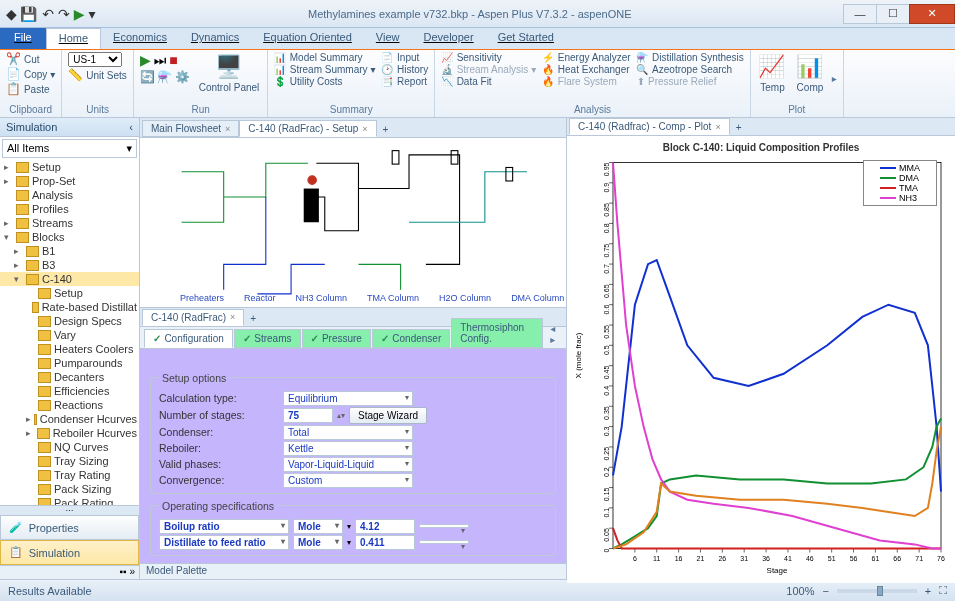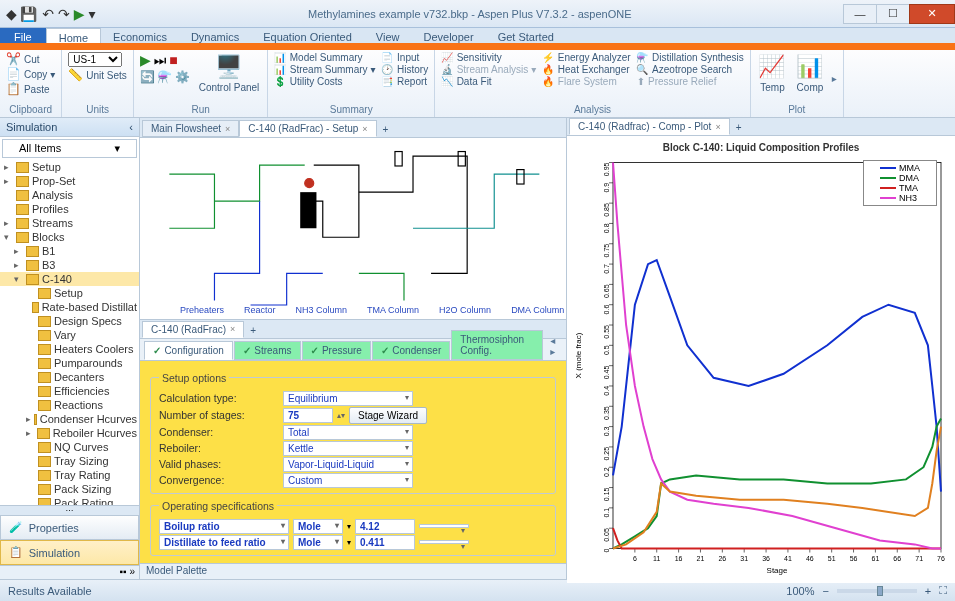--- a/index.html
+++ b/index.html
@@ -8,42 +8,42 @@
 
 .titlebar { height: 28px; background: linear-gradient(#eef3f9,#dbe7f4); display:flex; align-items:center; font-size:11px; color:#333; border-bottom:1px solid #a8c0db; }
 .tb-left { display:flex; align-items:center; gap:4px; padding-left:6px; }
 .tb-left span { font-size:14px; }
 .tb-center { flex:1; text-align:center; color:#4a6b8a; }
 .tb-ctrls { display:flex; }
 .tb-btn { width:34px; height:20px; display:flex; align-items:center; justify-content:center; border:1px solid #b8c8d8; margin-left:-1px; background:#e8eff7; font-size:11px; }
 .tb-btn.close { background:#d04a2a; color:#fff; border-color:#a03818; width:46px; }
 
 
-.ribbon-tabs { height:22px; background:#d9e6f3; display:flex; font-size:11px; border-bottom:7px solid #f97316; }
+.ribbon-tabs { height:22px; background:#d9e6f3; display:flex; font-size:11px; border-bottom:1px solid #f97316;text-decoration:underline; }
 .file-tab { background:#2a6ac0; color:#fff; padding:3px 14px; }
 .r-tab { padding:3px 12px; color:#3a5a7a; cursor:pointer; }
 .r-tab.active { background:#fff; border:1px solid #b8c8d8; border-bottom:none; }
 
 
 .ribbon { height:68px; background:linear-gradient(#fdfdfe,#eaf1f9); display:flex; font-size:10px; border-bottom:1px solid #b8c8d8; }
 .r-group { border-right:1px solid #c8d6e6; padding:2px 6px; display:flex; flex-direction:column; }
 .r-group-body { flex:1; display:flex; gap:6px; align-items:flex-start; }
 .r-group-title { text-align:center; color:#5a7a9a; font-size:10px; }
 .r-item { display:flex; align-items:center; gap:3px; color:#3a5a7a; white-space:nowrap; }
 .r-col { display:flex; flex-direction:column; gap:1px; }
 .r-big { display:flex; flex-direction:column; align-items:center; gap:2px; color:#3a5a7a; padding:2px; }
 .r-big .ico { font-size:22px; }
 .ico { font-size:12px; }
 select.units { font-size:10px; width:54px; }
 
 
 .main { display:flex; height:461px; }
 .sidebar { width:140px; display:flex; flex-direction:column; border-right:1px solid #b8c8d8; }
 .sim-hdr { background:linear-gradient(#e0ecf8,#cde0f3); font-size:11px; padding:3px 6px; color:#2a4a6a; display:flex; justify-content:space-between; border-bottom:1px solid #b8c8d8; }
-.all-items { font-size:11px; padding:2px 16px; border:1px solid #b8c8d8; margin:2px; background:#fff; }
+.all-items { font-size:11px; padding:2px 4px; border:1px solid #b8c8d8; margin:2px; background:#fff; }
 .tree { flex:1; overflow:auto; font-size:11px; color:#333; }
 .tree-item { padding:1px 2px 1px 4px; display:flex; align-items:center; gap:3px; white-space:nowrap; }
 .tree-item .arw { width:9px; display:inline-block; color:#666; font-size:9px; }
 .tree-item .fico { width:13px; height:11px; display:inline-block; background:#f0c040; border:1px solid #c09020; }
 .tree-item.selected { background:#fde8a8; }
 .tree-item.lvl1 { padding-left:14px; }
 .tree-item.lvl2 { padding-left:26px; }
 .nav-btn { background:linear-gradient(#fefefe,#e4ecf4); border:1px solid #b8c8d8; font-size:11px; padding:5px 8px; display:flex; align-items:center; gap:6px; color:#3a5a7a; }
 .nav-btn.active { background:linear-gradient(#fff0c8,#fde8a8); border-color:#e0b848; }
 
@@ -60,21 +60,21 @@
 .flowsheet { flex:1; background:#fff; position:relative; min-height:0; }
 .flowsheet svg { width:100%; height:100%; }
 .fs-labels { position:absolute; bottom:4px; left:40px; font-size:9px; color:#2a4ac0; display:flex; gap:20px; }
 
 .subtabstrip { height:20px; background:#dce8f4; display:flex; align-items:end; font-size:10px; border-bottom:1px solid #b8c8d8; border-top:1px solid #b8c8d8; padding-left:2px; }
 .innertabs { height:22px; background:#eaf1f8; display:flex; align-items:end; font-size:10px; border-bottom:1px solid #b8c8d8; padding-left:4px; gap:1px; }
 .itab { padding:3px 8px; border:1px solid #b8c8d8; background:#86efac; color:#3a5a7a; display:flex; align-items:center; gap:3px; }
 .itab.active { background:#fff; border-bottom-color:#fff; }
 .chk { color:#2a8a4a; font-weight:bold; }
 
-.form-area { flex:1; background:#fde047; padding:11px 10px; font-size:10.5px; overflow:hidden; }
+.form-area { flex:1; background:#c4b5fd; padding:23px 10px; font-size:10.5px; overflow:hidden; }
 .fieldset { border:1px solid #c0cad4; border-radius:3px; padding:6px 8px 4px; margin-bottom:6px; }
 .fieldset legend { font-size:10.5px; color:#444; padding:0 3px; }
 .frow { display:flex; align-items:center; gap:4px; margin:1px 0; }
 .frow .lbl { width:120px; color:#333; }
 .frow .val { color:#1a3ac0; width:120px; }
 .frow .dropdown { border:1px solid #b8c8d8; padding:1px 14px 1px 4px; font-size:10px; position:relative; background:#fff; }
 .frow .dropdown::after { content:"▾"; position:absolute; right:3px; top:1px; color:#666; font-size:8px; }
 .frow .num { border:1px solid #b8c8d8; padding:1px 4px; font-size:10px; width:50px; color:#1a3ac0; font-weight:bold; background:#fff; }
 .btn { border:1px solid #a8b8c8; background:linear-gradient(#fefefe,#e4ecf4); padding:2px 8px; font-size:10px; border-radius:2px; }
 .palette-bar { height:16px; background:#e8f0f8; border-top:1px solid #b8c8d8; font-size:10px; color:#3a5a7a; padding:1px 6px; }

